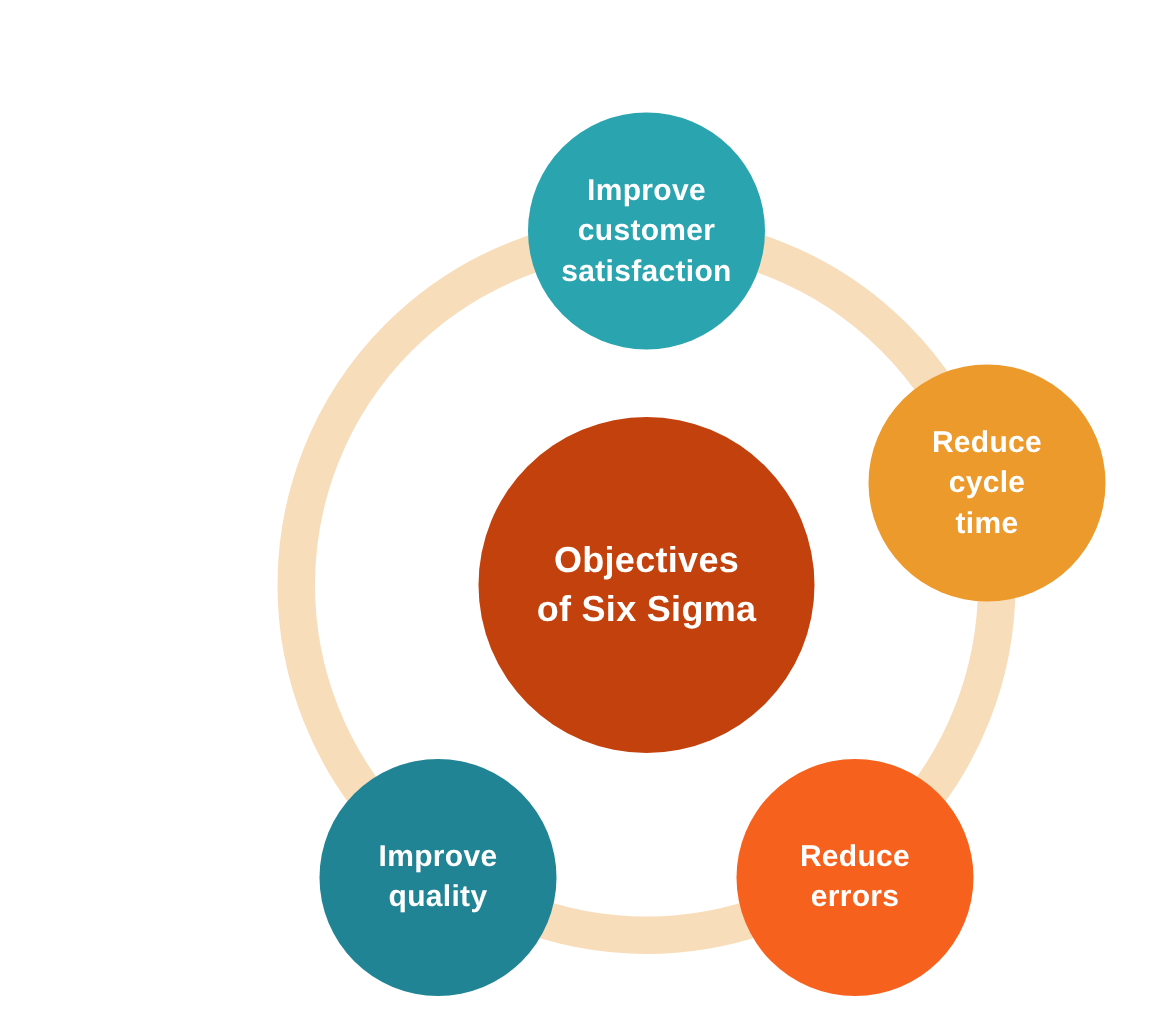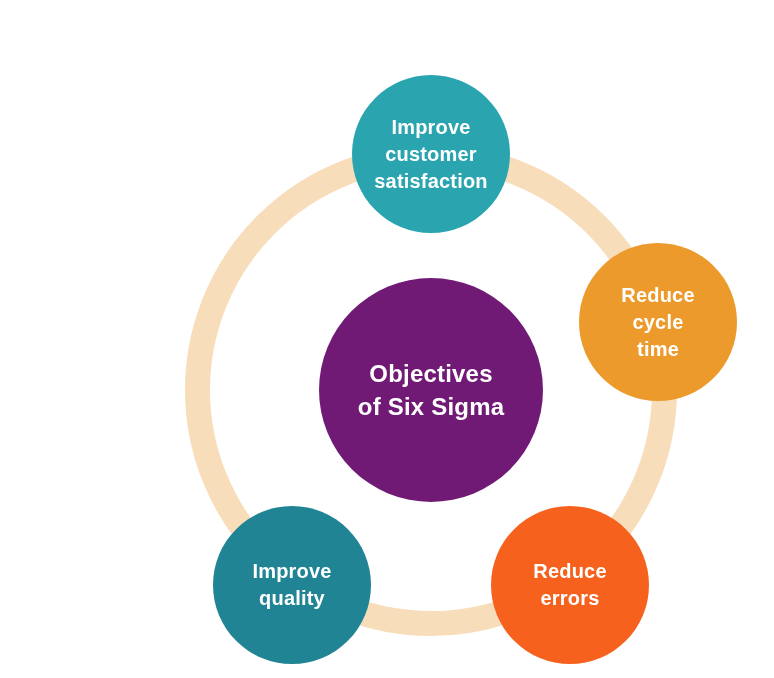--- a/index.html
+++ b/index.html
@@ -88,18 +88,18 @@
     <span class="label" data-bind="diagram.nodes.2.label">Reduce
 errors</span>
   </div>
 
   <div class="node satellite pos-bottom-left" data-bind-style="background-color:diagram.nodes.3.color" style="background-color: rgb(32, 132, 148);">
     <span class="label" data-bind="diagram.nodes.3.label">Improve
 quality</span>
   </div>
 
 
-  <div class="node center-node" data-bind-style="background-color:diagram.center.color" style="background-color: #701a75;">
+  <div class="node center-node" data-bind-style="background-color:diagram.center.color" style="background-color: #c2410c;">
     <span class="label center-label" data-bind="diagram.center.label">Objectives
 of Six Sigma</span>
   </div>
 
 </div>
 
 </body></html>

